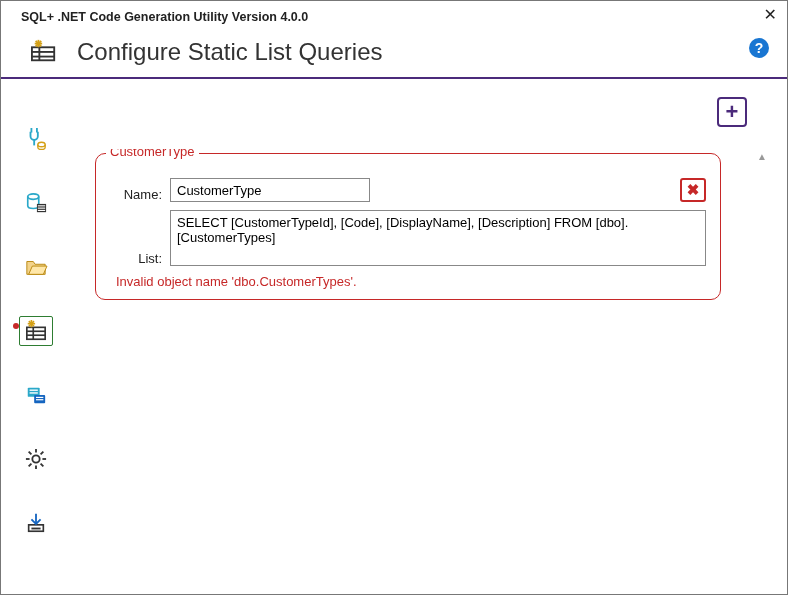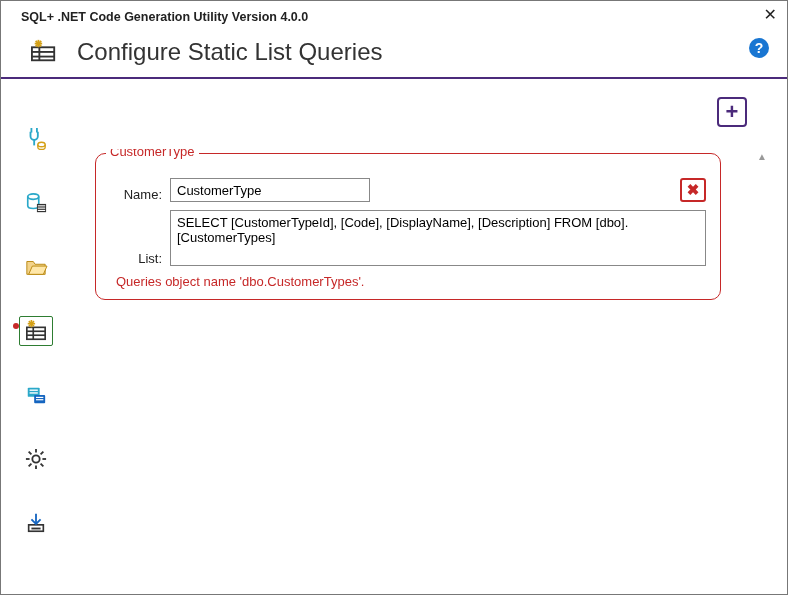--- a/index.html
+++ b/index.html
@@ -283,18 +283,18 @@
           <span class="lbl">Name:</span>
           <input class="text-input name-input" type="text" value="CustomerType" style="">
           <div class="delete-btn">✖</div>
         </div>
 
         <div class="row">
           <span class="lbl">List:</span>
           <textarea class="query-area" style="">SELECT [CustomerTypeId], [Code], [DisplayName], [Description] FROM [dbo].[CustomerTypes]</textarea>
         </div>
 
-        <div class="error-text">Queries object name 'dbo.CustomerTypes'.</div>
+        <div class="error-text">Invalid object name 'dbo.CustomerTypes'.</div>
       </div>
 
     </div>
   </div>
 </div>
 
 </body></html>

